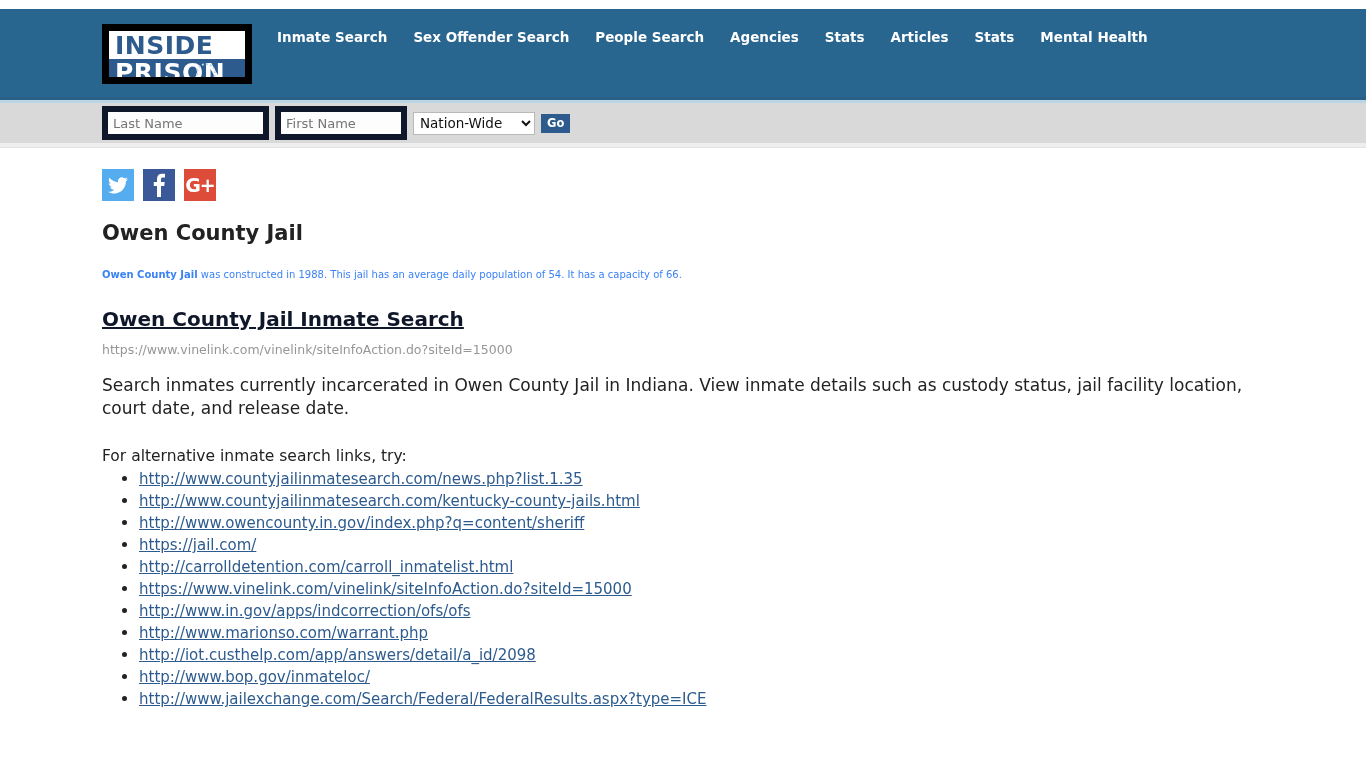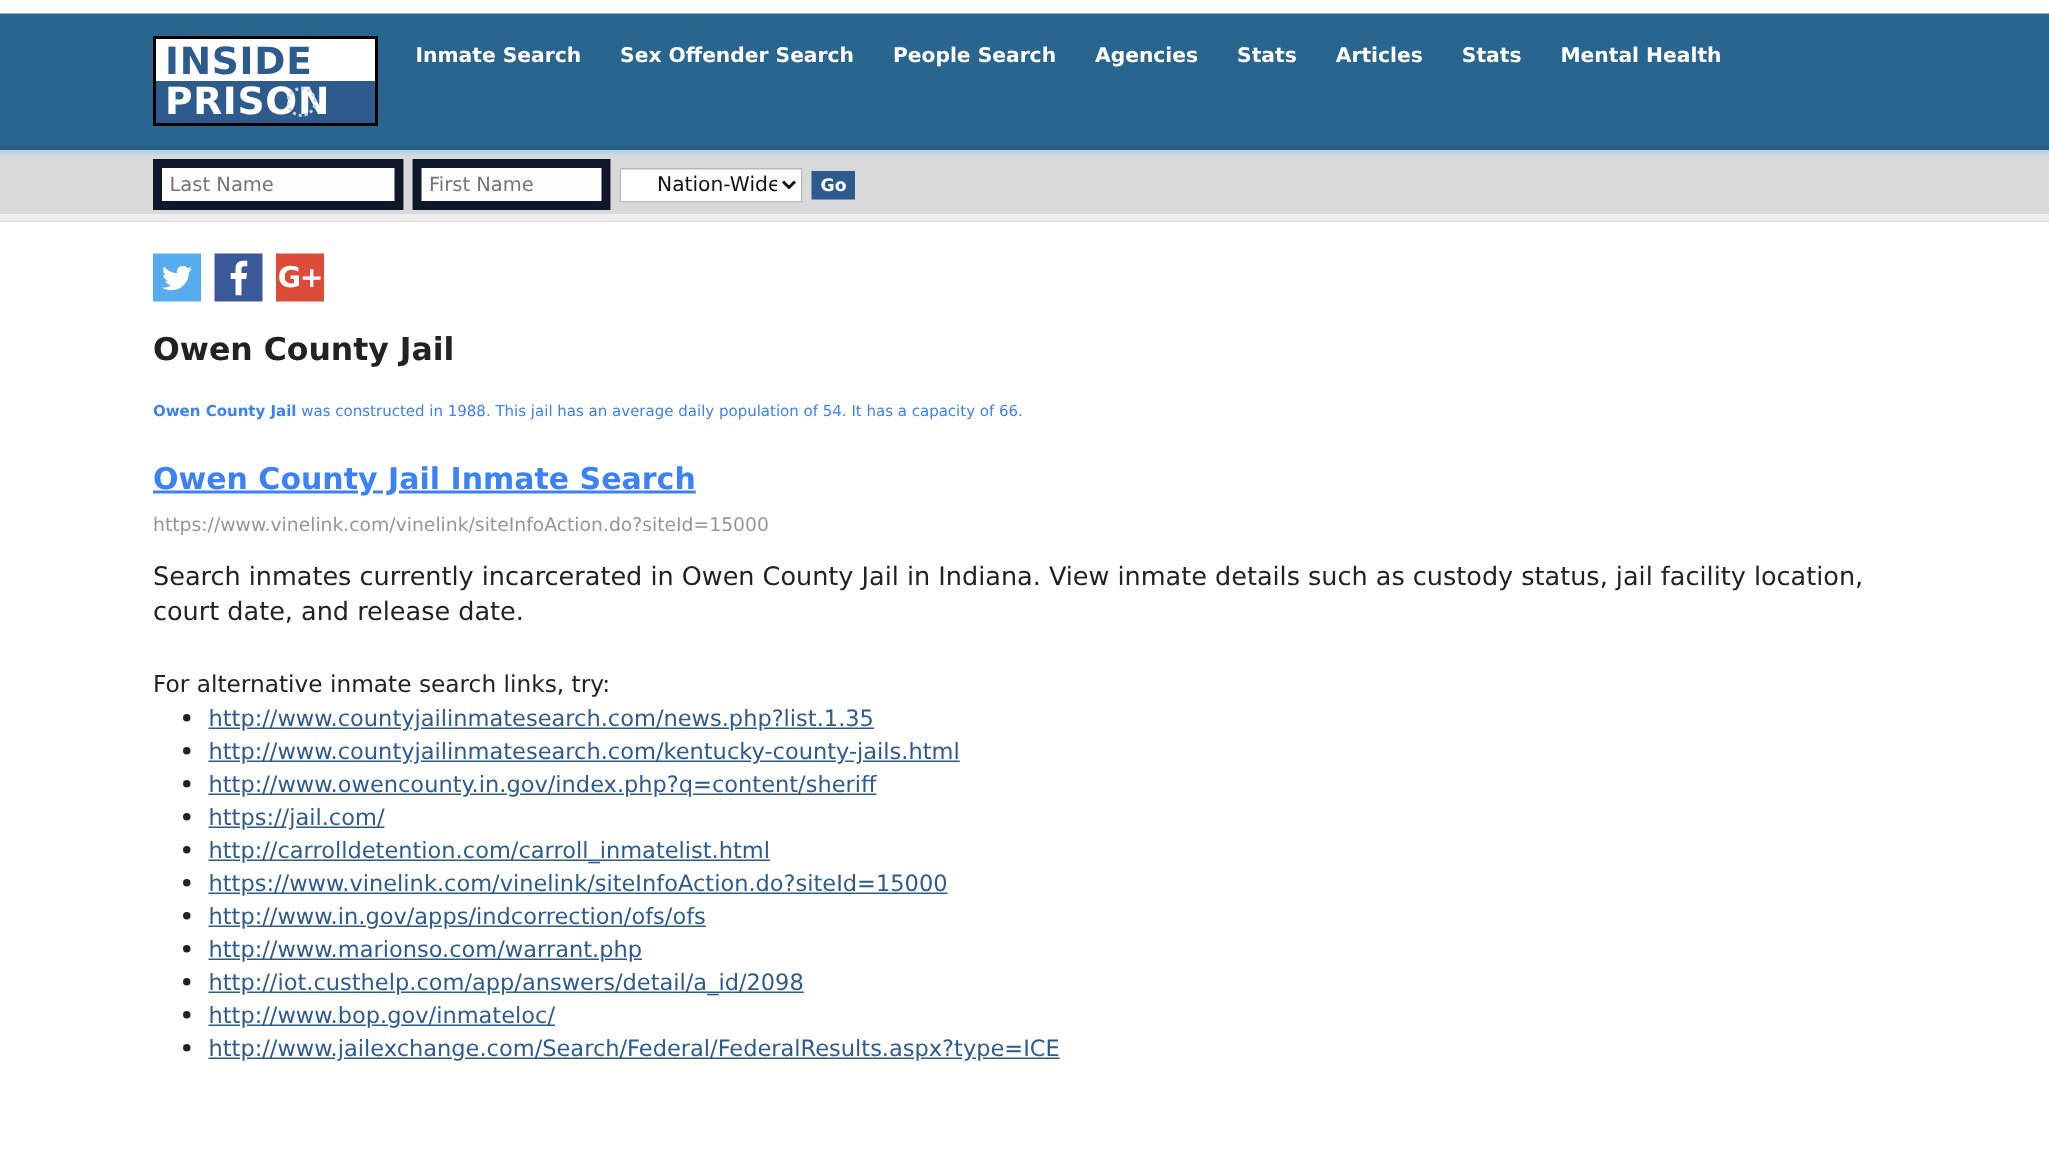--- a/index.html
+++ b/index.html
@@ -30,21 +30,21 @@
     border-bottom: 3px solid #2a5f85;
   }
 
   
   .logo {
     margin-left: 102px;
     margin-top: 15px;
     width: 150px;
     height: 60px;
     background: #fca5a5;
-    border: 2px solid #000000;
+    border: 7px solid #000000;
     box-sizing: border-box;
     display: flex;
     flex-direction: column;
     overflow: hidden;
   }
   .logo-top {
     background: #ffffff;
     color: #2d5b8e;
     font-family: "DejaVu Sans", "Liberation Sans", sans-serif;
     font-weight: bold;
@@ -127,21 +127,21 @@
   .searchbar input.last-name { width: 145px; }
   .searchbar input.first-name { width: 110px; }
   .searchbar select {
     height: 23px;
     width: 122px;
     border: 1px solid #b9b9b9;
     background: #ffffff;
     font-size: 13.5px;
     color: #111;
     font-family: "DejaVu Sans", "Liberation Sans", sans-serif;
-    padding-left: 20px;
+    padding-left: 2px;
   }
   .go-btn {
     background: #2d5b8e;
     color: #ffffff;
     border: none;
     font-size: 11.5px;
     font-weight: bold;
     padding: 4px 6px;
     cursor: pointer;
     font-family: "DejaVu Sans", "Liberation Sans", sans-serif;
@@ -213,21 +213,21 @@
     color: #3b82f6;
     margin: 19px 0 0 0;
   }
   p.intro b { font-weight: bold; }
 
   h2.search-link {
     margin: 21px 0 0 0;
     font-size: 20px;
   }
   h2.search-link a {
-    color: #3b82f6;
+    color: #0f172a;
     text-decoration: underline;
     font-weight: bold;
     font-family: "DejaVu Sans", "Liberation Sans", sans-serif;
   }
 
   .url-note {
     font-size: 12.5px;
     color: #969696;
     margin-top: 11px;
     font-family: "DejaVu Sans", "Liberation Sans", sans-serif;

